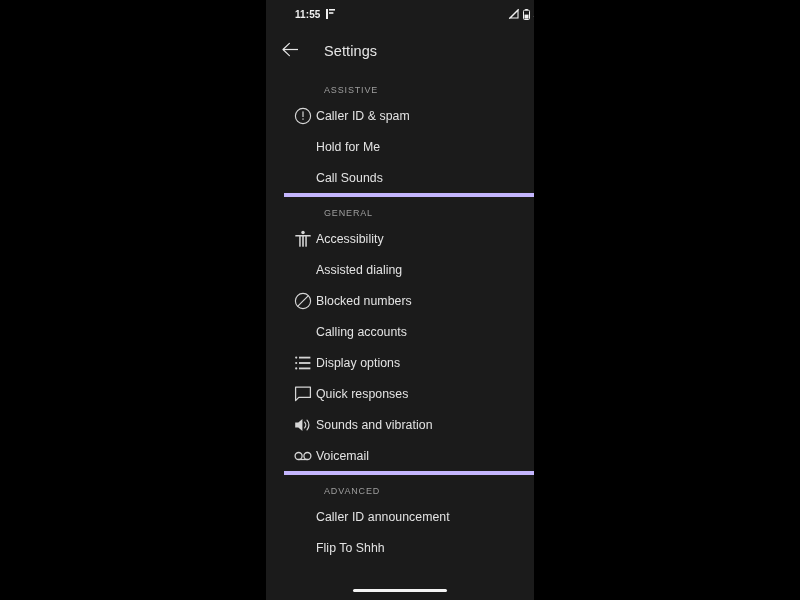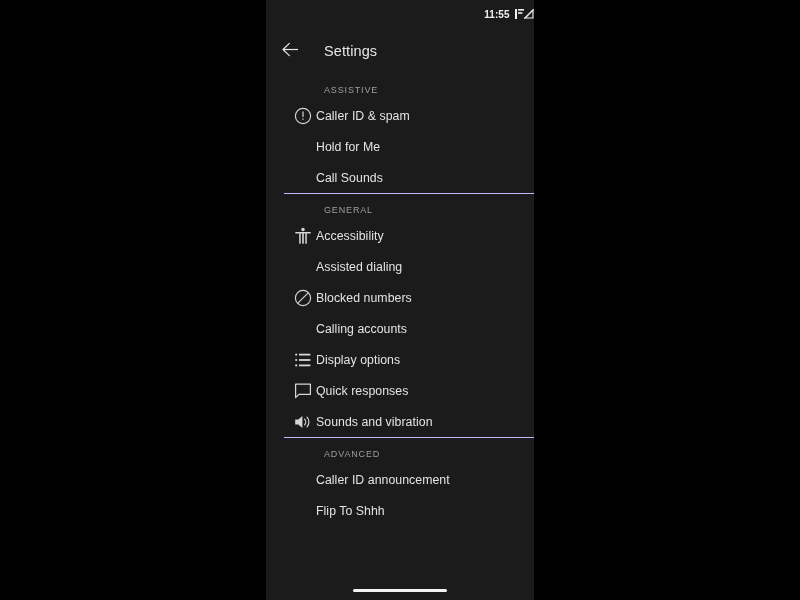--- a/index.html
+++ b/index.html
@@ -34,22 +34,22 @@
   }
 
   
   .statusbar {
     position: absolute;
     left: 0; top: 0;
     width: 316px;
     height: 28px;
     display: flex;
     align-items: center;
-    justify-content: flex-end;
-    padding: 0 14px;
+    justify-content: space-between;
+    padding: 0 29px;
     box-sizing: border-box;
   }
   .status-left {
     display: flex;
     align-items: center;
     gap: 5px;
   }
   .status-time {
     color: #f1f1f1;
     font-size: 10px;
@@ -98,21 +98,21 @@
   
   #list {
     position: absolute;
     left: 18px;
     top: 74px;
     width: 268px;
     bottom: 0;
   }
 
   .section { position: relative; }
-  .section + .section { border-top: 1px solid #c4b5fd; }
+  .section + .section { border-top: 4px solid #c4b5fd; }
 
   .section-header {
     color: #9e9e9e;
     font-size: 9px;
     letter-spacing: 0.85px;
     padding: 11px 0 5px 40px;
     text-transform: uppercase;
   }
 
   .row {
@@ -277,20 +277,30 @@
           <div class="row">
             <div class="row-icon-wrap">
               <svg width="18" height="18" viewBox="0 0 18 18">
                 <path d="M1.2 6.6 h3.1 L8.4 3 v12 L4.3 11.4 H1.2 z" fill="#d6d6d6"></path>
                 <path d="M10.6 6.2 a4 4 0 0 1 0 5.6" fill="none" stroke="#d6d6d6" stroke-width="1.2" stroke-linecap="round"></path>
                 <path d="M13 4.2 a7 7 0 0 1 0 9.6" fill="none" stroke="#d6d6d6" stroke-width="1.2" stroke-linecap="round"></path>
               </svg>
             </div>
             <div class="row-label">Sounds and vibration</div>
           </div>
+          <div class="row">
+            <div class="row-icon-wrap">
+              <svg width="18" height="18" viewBox="0 0 18 18">
+                <circle cx="4.6" cy="9" r="3.5" fill="none" stroke="#d6d6d6" stroke-width="1.3"></circle>
+                <circle cx="13.4" cy="9" r="3.5" fill="none" stroke="#d6d6d6" stroke-width="1.3"></circle>
+                <line x1="4.6" y1="12.5" x2="13.4" y2="12.5" stroke="#d6d6d6" stroke-width="1.3"></line>
+              </svg>
+            </div>
+            <div class="row-label">Voicemail</div>
+          </div>
         </div>
         <div class="section">
           <div class="section-header">ADVANCED</div>
           <div class="row">
             <div class="row-icon-wrap"></div>
             <div class="row-label">Caller ID announcement</div>
           </div>
           <div class="row">
             <div class="row-icon-wrap"></div>
             <div class="row-label">Flip To Shhh</div>

